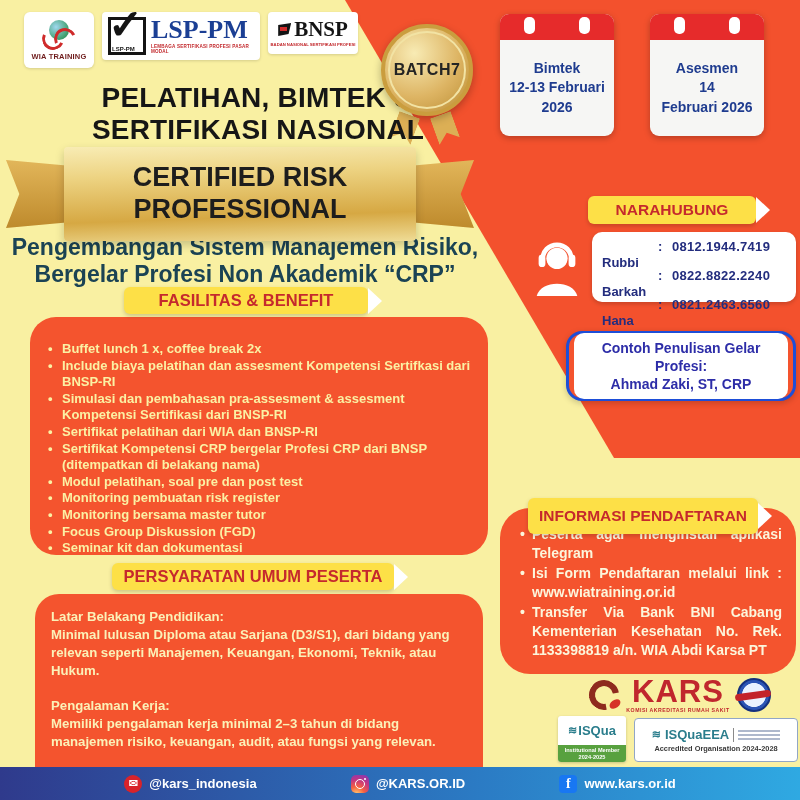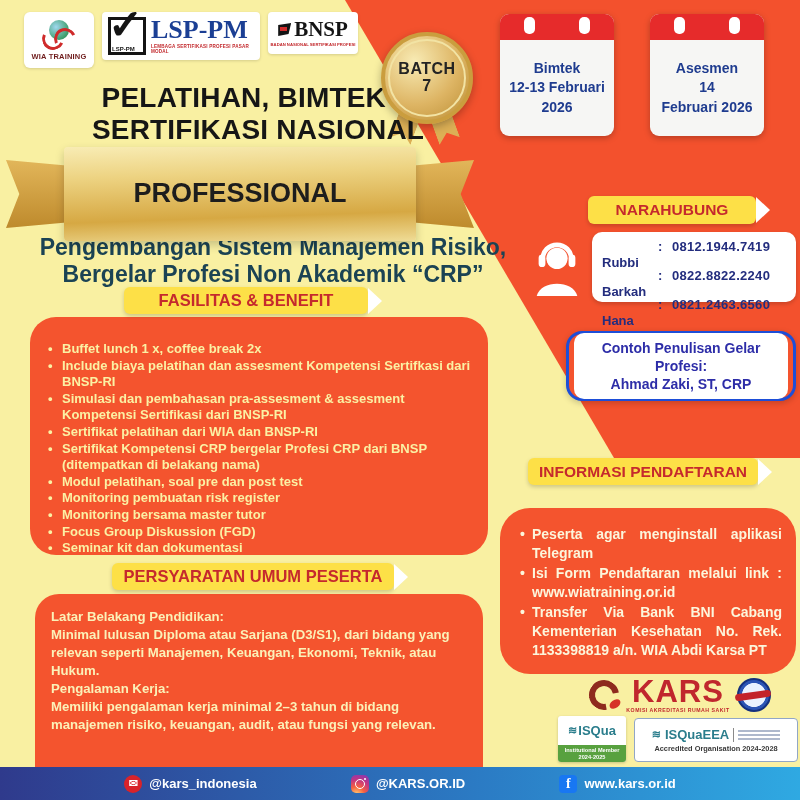--- a/index.html
+++ b/index.html
@@ -33,64 +33,64 @@
   .bnsp-flag{width:13px;height:13px;background:#141414;clip-path:polygon(0 15%, 100% 0, 80% 85%, 0 100%);position:relative;}
   .bnsp-flag::after{content:"";position:absolute;left:2px;top:4px;width:7px;height:4px;background:#D22C2C;}
   .bnsp-title{font-family:"Liberation Serif", serif;font-size:21px;font-weight:800;color:#141414;}
   .bnsp-sub{font-size:4.2px;font-weight:700;color:#C2272B;margin-top:2px;}
 
   
   .medal-tail{position:absolute;width:22px;height:28px;background:#DCAF55;z-index:3;
     clip-path:polygon(0 0,100% 0,100% 100%,50% 68%,0 100%);}
   .medal-tail.l{left:394px;top:114px;transform:rotate(20deg);}
   .medal-tail.r{left:434px;top:114px;transform:rotate(-20deg);}
-  .medal{position:absolute;left:381px;top:32px;width:84px;height:84px;border-radius:50%;z-index:4;
+  .medal{position:absolute;left:381px;top:24px;width:84px;height:84px;border-radius:50%;z-index:4;
     background:radial-gradient(circle at 35% 30%, #F8EBB4, #DDB463 55%, #B98B31);
     border:4px solid #CA9D3E;box-shadow:0 3px 8px rgba(0,0,0,.28);
-    display:flex;flex-direction:column;align-items:center;justify-content:center;line-height:1.05;}
+    display:flex;flex-direction:row;align-items:center;justify-content:center;line-height:1.05;}
   .medal::before{content:"";position:absolute;inset:3px;border:2px solid #F2E3A4;border-radius:50%;}
   .medal span{font-size:16px;font-weight:800;color:#242424;letter-spacing:.5px;}
 
   
   .main-title{position:absolute;left:28px;top:82px;width:460px;text-align:center;z-index:3;
     font-size:28px;font-weight:800;color:#161616;line-height:1.13;letter-spacing:.2px;}
 
   
   .ribbon{position:absolute;left:6px;top:147px;width:468px;height:94px;z-index:3;}
   .flap{position:absolute;top:13px;width:74px;height:68px;background:linear-gradient(180deg,#E2B65A,#BE8A2C);}
   .flap.l{left:0;clip-path:polygon(0 0,100% 10%,100% 90%,0 100%,18% 50%);}
   .flap.r{right:0;clip-path:polygon(100% 0,0 10%,0 90%,100% 100%,82% 50%);}
   .band{position:absolute;left:58px;top:0;width:352px;height:94px;border-radius:4px;
     background:linear-gradient(178deg,#F8ECB4 0%,#EDD382 30%,#D6A843 72%,#EFDC96 100%);
     box-shadow:0 4px 10px rgba(0,0,0,.2);display:flex;flex-direction:column;align-items:center;justify-content:center;}
   .band div{font-size:27px;font-weight:800;color:#1D1D1D;line-height:1.18;text-align:center;}
 
   .subtitle{position:absolute;left:0;top:234px;width:490px;text-align:center;z-index:2;
-    font-size:23px;font-weight:800;color:#1B4354;line-height:1.16;padding-left:28px;}
+    font-size:23px;font-weight:800;color:#1B4354;line-height:1.16;}
 
   
   .banner{position:absolute;background:#fde047;border-radius:6px;display:flex;align-items:center;justify-content:center;
     color:#C5292D;font-weight:800;box-shadow:0 2px 4px rgba(0,0,0,.18);z-index:3;}
   .banner::after{content:"";position:absolute;left:100%;top:50%;transform:translateY(-50%);
     border-left:14px solid #fff;border-top:13px solid transparent;border-bottom:13px solid transparent;}
   .b-fasilitas{left:124px;top:287px;width:244px;height:27px;font-size:16.5px;}
   .b-persyaratan{left:112px;top:563px;width:282px;height:27px;font-size:16.5px;}
   .b-narahubung{left:588px;top:196px;width:168px;height:28px;font-size:15.5px;}
-  .b-info{left:528px;top:458px;width:230px;height:27px;font-size:15.5px;}
+  .b-info{left:528px;top:498px;width:230px;height:36px;font-size:15.5px;}
 
   
   .obox{position:absolute;background:#F4542E;color:#FBF1A4;font-weight:700;box-sizing:border-box;z-index:2;}
   .box-fasilitas{left:30px;top:317px;width:458px;height:238px;border-radius:26px;padding:24px 12px 10px 14px;}
   .box-fasilitas ul, .box-info ul{list-style:none;margin:0;padding:0;}
   .box-fasilitas li{position:relative;padding-left:18px;font-size:13px;line-height:16.6px;}
   .box-fasilitas li::before, .box-info li::before{content:"•";position:absolute;left:4px;}
   .box-persyaratan{left:35px;top:594px;width:448px;height:216px;border-radius:24px;padding:14px 16px;
     font-size:13.2px;line-height:18px;color:#FBF1B8;}
   .box-persyaratan p{margin:0;}
-  .box-persyaratan .blk2{}
+  .box-persyaratan .blk2{margin-top:17px;}
   .box-info{left:500px;top:508px;width:296px;height:166px;border-radius:30px;padding:17px 14px 12px 16px;color:#FCF6DC;}
   .box-info li{position:relative;padding-left:16px;font-size:14px;line-height:19.4px;text-align:justify;}
 
   
   .cal{position:absolute;width:114px;height:122px;background:#F6F6F4;border-radius:9px;
     box-shadow:0 2px 6px rgba(0,0,0,.25);z-index:3;}
   .cal1{left:500px;top:14px;} .cal2{left:650px;top:14px;}
   .cal-header{height:26px;background:#E62B2B;border-radius:9px 9px 0 0;position:relative;}
   .cal-tab{position:absolute;top:3px;width:11px;height:17px;background:#fff;border-radius:5px;}
   .cal-tab.t1{left:24px;} .cal-tab.t2{right:24px;}
@@ -199,20 +199,21 @@
 
   <div class="main-title">
     <div>PELATIHAN, BIMTEK &amp;</div>
     <div>SERTIFIKASI NASIONAL</div>
   </div>
 
   <div class="ribbon">
     <div class="flap l"></div>
     <div class="flap r"></div>
     <div class="band">
+      <div>CERTIFIED RISK</div>
       <div>PROFESSIONAL</div>
     </div>
   </div>
 
   <div class="subtitle">
     <div>Pengembangan Sistem Manajemen Risiko,</div>
     <div>Bergelar Profesi Non Akademik “CRP”</div>
   </div>
 
   <div class="cal cal1">

